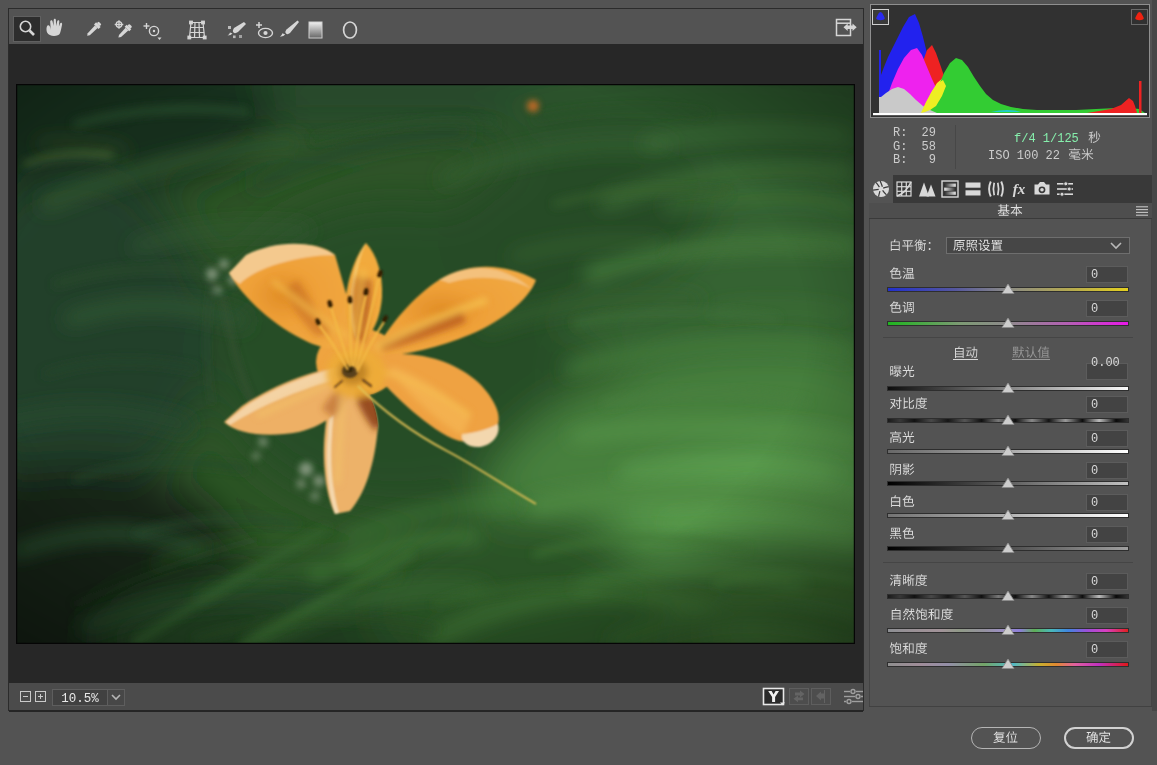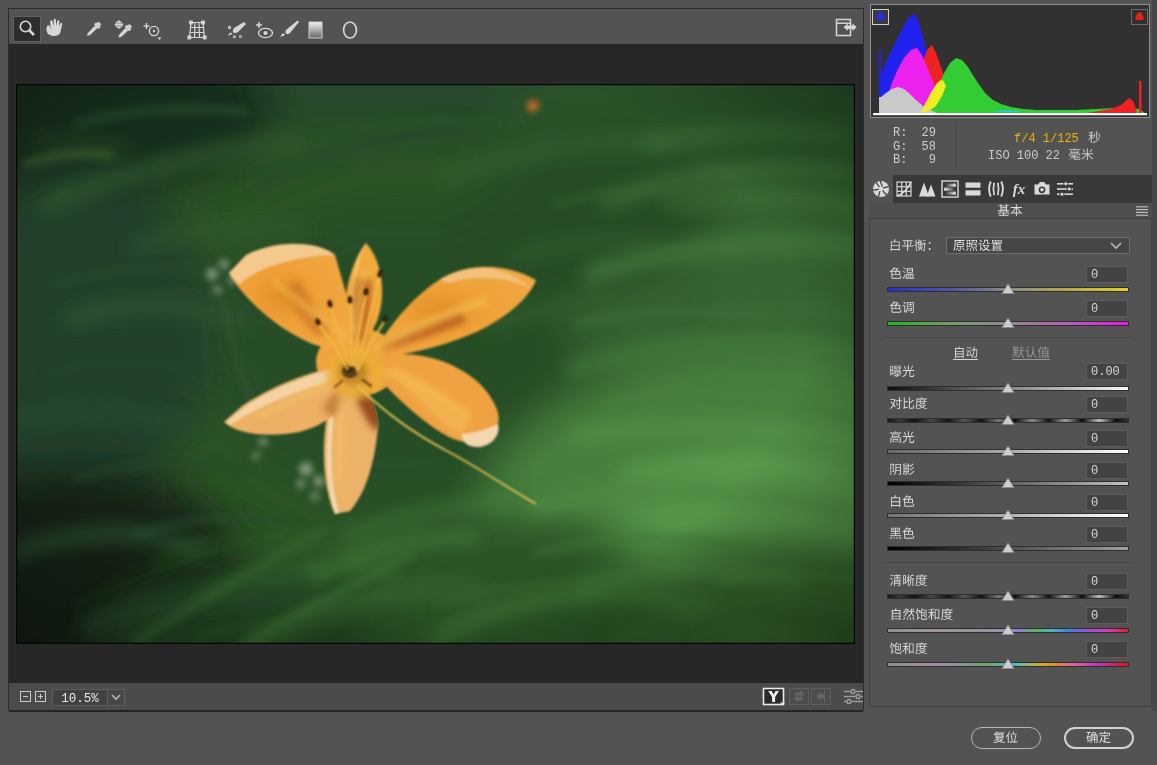--- a/index.html
+++ b/index.html
@@ -341,21 +341,21 @@
 <rect x="260.5" y="4.5" width="16" height="15" fill="none" stroke="#6a6a6a"></rect>
 <path d="M268.5,7 q1.2,0 2,1.6 l2,3.6 q0.8,1.6 -0.6,2.4 q-3.4,1.4 -6.8,0 q-1.4,-0.8 -0.6,-2.4 l2,-3.6 q0.8,-1.6 2,-1.6 Z" fill="#ee2211"></path>
 </svg>
 <div class="abs mono" style="left:893px;top:127px;color:#cccccc;font-size:12px;line-height:13.6px;white-space:pre">R:
 G:
 B:</div>
 <div class="abs mono" style="left:898px;top:127px;width:38px;color:#cccccc;font-size:12px;line-height:13.6px;text-align:right;white-space:pre">29
 58
  9</div>
 <div class="abs" style="left:955px;top:125px;width:1px;height:44px;background:#474747"></div>
-<div class="abs mono" style="left:1014px;top:132px;color:#eab308;font-size:12px">f/4  1/125</div>
+<div class="abs mono" style="left:1014px;top:132px;color:#86efac;font-size:12px">f/4  1/125</div>
 <svg style="position:absolute;left:1088px;top:131px" width="13" height="14" viewBox="0 -11.2 13.0 14.3">
       <path fill="#cccccc" d="M6.4 -8.7C6.2 -7.3 5.9 -5.8 5.4 -4.8C5.6 -4.7 6.0 -4.5 6.2 -4.4C6.7 -5.4 7.1 -7.0 7.3 -8.5ZM10.1 -8.6C10.7 -7.5 11.3 -6.0 11.5 -5.0L12.4 -5.4C12.2 -6.3 11.6 -7.8 10.9 -8.9ZM10.9 -4.6C10.0 -2.0 7.9 -0.5 4.7 0.1C4.9 0.4 5.1 0.7 5.2 1.0C8.6 0.2 10.8 -1.5 11.8 -4.3ZM8.2 -10.9V-2.9H9.2V-10.9ZM4.8 -10.7C3.9 -10.3 2.1 -9.9 0.7 -9.7C0.8 -9.5 0.9 -9.2 1.0 -8.9C1.5 -9.0 2.1 -9.1 2.7 -9.2V-7.3H0.6V-6.3H2.6C2.1 -4.8 1.2 -3.2 0.4 -2.2C0.5 -2.0 0.8 -1.6 0.9 -1.3C1.5 -2.1 2.2 -3.4 2.7 -4.7V1.0H3.7V-5.0C4.1 -4.4 4.6 -3.6 4.8 -3.1L5.4 -3.9C5.2 -4.3 4.0 -5.7 3.7 -6.1V-6.3H5.5V-7.3H3.7V-9.4C4.3 -9.6 4.9 -9.8 5.4 -10.0Z"></path>
     </svg>
 <div class="abs mono" style="left:988px;top:149px;color:#cccccc;font-size:12px">ISO 100  22</div>
 <svg style="position:absolute;left:1068px;top:148px" width="26" height="14" viewBox="0 -11.2 26.0 14.3">
       <path fill="#cccccc" d="M0.9 -5.5V-3.3H1.8V-4.8H11.2V-3.4H12.1V-5.5ZM3.5 -7.8H9.6V-6.8H3.5ZM2.5 -8.4V-6.2H10.6V-8.4ZM5.6 -10.7C5.8 -10.5 6.0 -10.2 6.1 -9.9H0.7V-9.1H12.3V-9.9H7.2C7.0 -10.2 6.7 -10.7 6.5 -11.0ZM9.5 -4.6C7.9 -4.3 4.9 -4.0 2.5 -3.9C2.6 -3.7 2.7 -3.4 2.7 -3.3C3.6 -3.3 4.6 -3.4 5.6 -3.5V-2.8L1.7 -2.5L1.7 -1.9L5.6 -2.1V-1.4L1.0 -1.1L1.1 -0.4L5.6 -0.7V-0.4C5.6 0.6 6.0 0.9 7.6 0.9C7.9 0.9 10.5 0.9 10.9 0.9C12.0 0.9 12.3 0.6 12.5 -0.6C12.2 -0.7 11.8 -0.8 11.6 -0.9C11.6 -0.0 11.4 0.1 10.8 0.1C10.2 0.1 8.0 0.1 7.6 0.1C6.7 0.1 6.6 0.0 6.6 -0.4V-0.8L11.8 -1.1L11.7 -1.8L6.6 -1.5V-2.2L11.0 -2.5L10.9 -3.1L6.6 -2.8V-3.5C7.8 -3.7 9.0 -3.8 9.9 -4.0Z M23.6 -10.3C23.1 -9.3 22.3 -7.9 21.7 -7.0L22.5 -6.6C23.2 -7.4 24.0 -8.7 24.6 -9.9ZM14.5 -9.8C15.2 -8.8 16.0 -7.5 16.3 -6.7L17.3 -7.1C16.9 -8.0 16.1 -9.2 15.4 -10.2ZM19.0 -10.9V-5.9H13.8V-4.9H18.2C17.1 -3.1 15.2 -1.3 13.5 -0.4C13.7 -0.2 14.0 0.2 14.2 0.4C15.9 -0.6 17.8 -2.5 19.0 -4.5V1.0H20.0V-4.5C21.2 -2.6 23.1 -0.7 24.8 0.3C25.0 0.1 25.3 -0.3 25.6 -0.5C23.9 -1.4 21.9 -3.2 20.8 -4.9H25.2V-5.9H20.0V-10.9Z"></path>
     </svg>
 <div class="abs" style="left:869px;top:175px;width:283px;height:28px;background:#393939"></div>
 <div class="abs" style="left:869px;top:175px;width:24px;height:28px;background:#535353"></div>
 <svg class="abs" style="left:869px;top:175px" width="283" height="28" viewBox="0 0 283 28">
@@ -469,21 +469,21 @@
 <div class="abs" style="left:1086px;top:299.5px;width:42px;height:17px;background:#434343;border:1px solid #5c5c5c"></div>
     <div class="abs mono" style="left:1091px;top:301.5px;font-size:12px;color:#d8d8d8">0</div>
 <div class="abs" style="left:887px;top:320.5px;width:242px;height:5px;border:1px solid #2e2e2e;background:linear-gradient(90deg,#1fb51f 0%,#7d9a74 30%,#8e8a8c 50%,#b45fb4 75%,#e818e8 100%)"></div>
     <svg class="abs" style="left:1001px;top:316.5px" width="14" height="12" viewBox="0 0 14 12">
       <path d="M7,1 L13,10.5 L1,10.5 Z" fill="#cdcdcd" stroke="#8a8a8a" stroke-width="0.8"></path>
     </svg>
 <svg style="position:absolute;left:889px;top:364.5px" width="26" height="14" viewBox="0 -11.2 26.0 14.3">
       <path fill="#dcdcdc" d="M6.0 -8.4H10.6V-7.7H6.0ZM6.0 -9.8H10.6V-9.0H6.0ZM5.8 -2.2C6.2 -1.9 6.6 -1.5 6.8 -1.2L7.4 -1.6C7.2 -1.9 6.8 -2.3 6.4 -2.6ZM3.2 -5.4V-2.4H1.8V-5.4ZM3.2 -6.3H1.8V-9.1H3.2ZM1.0 -10.0V-0.5H1.8V-1.5H4.0V-10.0ZM4.9 -6.2V-5.5H6.4V-4.5H4.5V-3.8H6.3C5.7 -3.2 4.8 -2.7 4.0 -2.4C4.2 -2.3 4.5 -2.0 4.6 -1.8C5.5 -2.2 6.6 -3.0 7.2 -3.8H9.7C10.2 -3.0 11.2 -2.2 12.0 -1.8C12.1 -2.0 12.4 -2.2 12.5 -2.4C11.9 -2.7 11.1 -3.2 10.5 -3.8H12.4V-4.5H10.4V-5.5H12.0V-6.2H10.4V-7.0H11.6V-10.5H5.1V-7.0H6.4V-6.2ZM7.3 -7.0H9.6V-6.2H7.3ZM7.3 -4.5V-5.5H9.6V-4.5ZM10.3 -2.6C10.0 -2.3 9.5 -1.7 9.1 -1.4L8.8 -1.5V-3.4H7.9V-1.5C6.6 -1.0 5.2 -0.5 4.3 -0.1L4.6 0.6C5.6 0.2 6.8 -0.3 7.9 -0.8V0.1C7.9 0.3 7.9 0.3 7.7 0.3C7.6 0.3 7.0 0.3 6.5 0.3C6.6 0.5 6.7 0.8 6.7 1.0C7.5 1.0 8.0 1.0 8.4 0.9C8.7 0.8 8.8 0.6 8.8 0.2V-0.7C9.8 -0.4 10.8 0.2 11.5 0.6L11.9 -0.1C11.4 -0.4 10.6 -0.8 9.7 -1.1C10.1 -1.4 10.5 -1.8 10.9 -2.2Z M14.8 -10.0C15.5 -8.9 16.1 -7.6 16.3 -6.7L17.3 -7.1C17.0 -8.0 16.3 -9.3 15.7 -10.3ZM23.3 -10.4C23.0 -9.4 22.3 -8.0 21.7 -7.1L22.5 -6.7C23.1 -7.6 23.8 -8.9 24.3 -10.1ZM19.0 -10.9V-6.0H13.7V-5.0H17.2C17.0 -2.6 16.5 -0.7 13.4 0.2C13.7 0.4 13.9 0.8 14.1 1.0C17.3 -0.0 18.0 -2.2 18.2 -5.0H20.6V-0.4C20.6 0.7 20.9 1.0 22.1 1.0C22.3 1.0 23.7 1.0 24.0 1.0C25.1 1.0 25.4 0.5 25.5 -1.7C25.2 -1.8 24.8 -1.9 24.6 -2.1C24.5 -0.2 24.4 0.1 23.9 0.1C23.6 0.1 22.5 0.1 22.2 0.1C21.7 0.1 21.6 0.0 21.6 -0.4V-5.0H25.3V-6.0H20.0V-10.9Z"></path>
     </svg>
 <div class="abs" style="left:1086px;top:363.0px;width:42px;height:17px;background:#434343;border:1px solid #5c5c5c"></div>
-    <div class="abs mono" style="left:1091px;top:365.0px;font-size:12px;color:#d8d8d8">0.00</div>
+    <div class="abs mono" style="left:1091px;top:356px;font-size:12px;color:#d8d8d8">0.00</div>
 <div class="abs" style="left:887px;top:385.5px;width:242px;height:5px;border:1px solid #2e2e2e;background:linear-gradient(90deg,#0d0d0d 0%,#f8f8f8 100%)"></div>
     <svg class="abs" style="left:1001px;top:381.5px" width="14" height="12" viewBox="0 0 14 12">
       <path d="M7,1 L13,10.5 L1,10.5 Z" fill="#cdcdcd" stroke="#8a8a8a" stroke-width="0.8"></path>
     </svg>
 <svg style="position:absolute;left:889px;top:397.0px" width="39" height="14" viewBox="0 -11.2 39.0 14.3">
       <path fill="#dcdcdc" d="M6.5 -5.1C7.1 -4.2 7.7 -3.0 7.9 -2.2L8.8 -2.6C8.6 -3.4 8.0 -4.6 7.3 -5.5ZM1.2 -5.9C2.0 -5.2 2.8 -4.3 3.6 -3.5C2.8 -1.8 1.8 -0.5 0.6 0.2C0.8 0.4 1.1 0.8 1.3 1.0C2.5 0.2 3.5 -1.0 4.3 -2.6C4.9 -1.9 5.3 -1.2 5.7 -0.6L6.4 -1.4C6.1 -2.0 5.4 -2.8 4.7 -3.7C5.3 -5.1 5.8 -6.9 6.0 -9.0L5.3 -9.2L5.2 -9.2H0.9V-8.3H4.9C4.7 -6.9 4.4 -5.6 4.0 -4.5C3.3 -5.2 2.6 -5.9 1.9 -6.5ZM9.9 -10.9V-7.8H6.3V-6.9H9.9V-0.3C9.9 -0.1 9.9 0.0 9.6 0.0C9.4 0.0 8.7 0.0 7.9 0.0C8.0 0.3 8.1 0.8 8.2 1.0C9.3 1.0 10.0 1.0 10.3 0.8C10.8 0.7 10.9 0.4 10.9 -0.3V-6.9H12.5V-7.8H10.9V-10.9Z M14.6 0.9C14.9 0.7 15.4 0.5 19.0 -0.7C18.9 -0.9 18.9 -1.3 18.9 -1.6L15.7 -0.7V-5.9H18.9V-6.9H15.7V-10.8H14.7V-0.9C14.7 -0.3 14.4 -0.0 14.1 0.1C14.3 0.3 14.5 0.7 14.6 0.9ZM19.9 -10.9V-1.1C19.9 0.3 20.3 0.7 21.5 0.7C21.8 0.7 23.3 0.7 23.5 0.7C24.9 0.7 25.1 -0.2 25.2 -2.8C25.0 -2.9 24.6 -3.1 24.3 -3.2C24.2 -0.8 24.1 -0.2 23.5 -0.2C23.1 -0.2 21.9 -0.2 21.6 -0.2C21.1 -0.2 20.9 -0.4 20.9 -1.1V-4.9C22.4 -5.7 23.9 -6.7 25.1 -7.7L24.2 -8.5C23.5 -7.7 22.2 -6.7 20.9 -5.9V-10.9Z M31.0 -8.4V-7.2H28.9V-6.4H31.0V-4.3H36.1V-6.4H38.2V-7.2H36.1V-8.4H35.1V-7.2H32.0V-8.4ZM35.1 -6.4V-5.1H32.0V-6.4ZM35.8 -2.6C35.3 -2.0 34.5 -1.4 33.5 -1.0C32.6 -1.4 31.9 -2.0 31.3 -2.6ZM29.1 -3.4V-2.6H30.8L30.4 -2.5C30.9 -1.7 31.6 -1.1 32.5 -0.6C31.2 -0.2 29.9 0.0 28.5 0.1C28.6 0.4 28.8 0.7 28.9 1.0C30.5 0.8 32.1 0.5 33.5 -0.1C34.8 0.5 36.3 0.8 37.9 1.0C38.1 0.8 38.3 0.4 38.5 0.2C37.1 0.1 35.7 -0.2 34.6 -0.6C35.7 -1.2 36.7 -2.0 37.3 -3.2L36.7 -3.5L36.5 -3.4ZM32.1 -10.8C32.3 -10.4 32.5 -10.0 32.7 -9.6H27.6V-6.1C27.6 -4.1 27.5 -1.4 26.5 0.6C26.7 0.7 27.2 0.9 27.4 1.0C28.4 -1.0 28.6 -4.0 28.6 -6.1V-8.7H38.3V-9.6H33.8C33.6 -10.0 33.4 -10.6 33.1 -11.0Z"></path>
     </svg>
 <div class="abs" style="left:1086px;top:395.5px;width:42px;height:17px;background:#434343;border:1px solid #5c5c5c"></div>
     <div class="abs mono" style="left:1091px;top:397.5px;font-size:12px;color:#d8d8d8">0</div>
 <div class="abs" style="left:887px;top:417.5px;width:242px;height:5px;border:1px solid #2e2e2e;background:linear-gradient(90deg,#1a1a1a 0%,#383838 5%,#121212 11%,#484848 18%,#161616 25%,#555 32%,#101010 39%,#777 46%,#0f0f0f 53%,#888 60%,#131313 67%,#999 74%,#0d0d0d 81%,#bbb 88%,#0a0a0a 95%,#333 100%)"></div>

